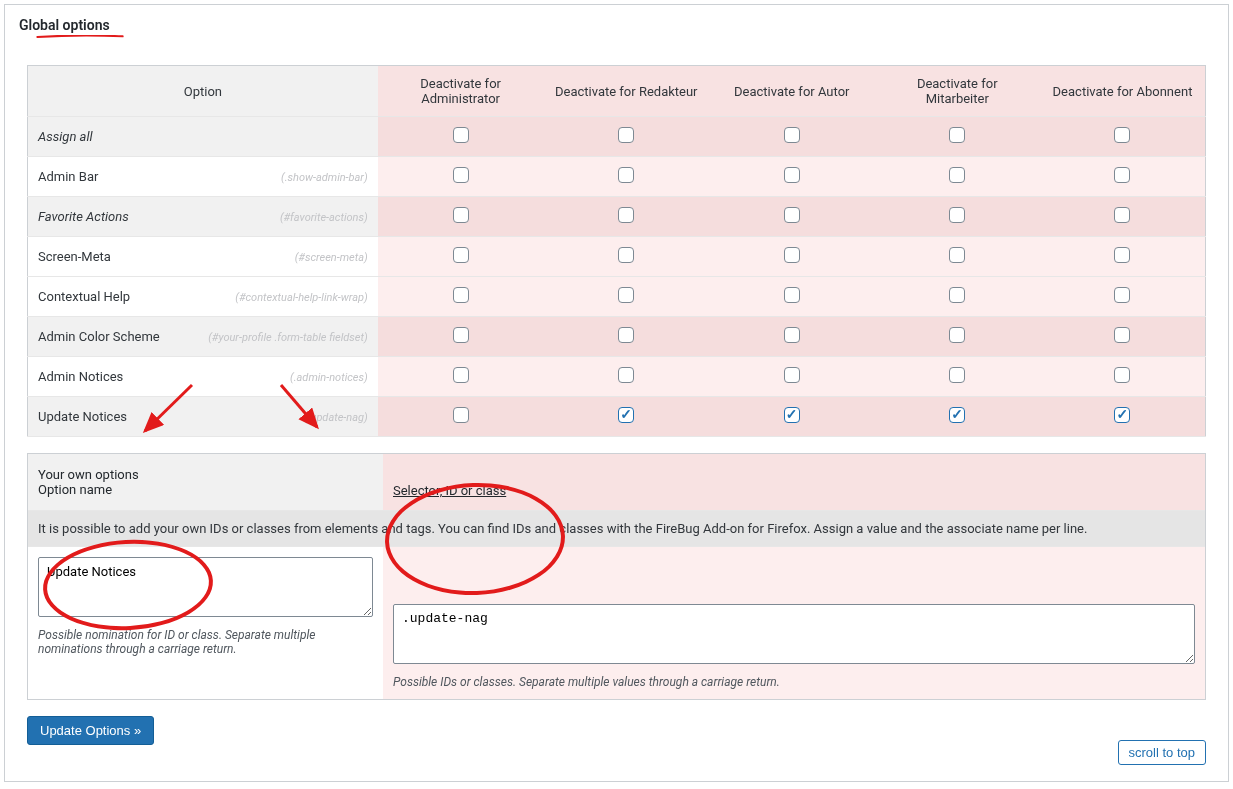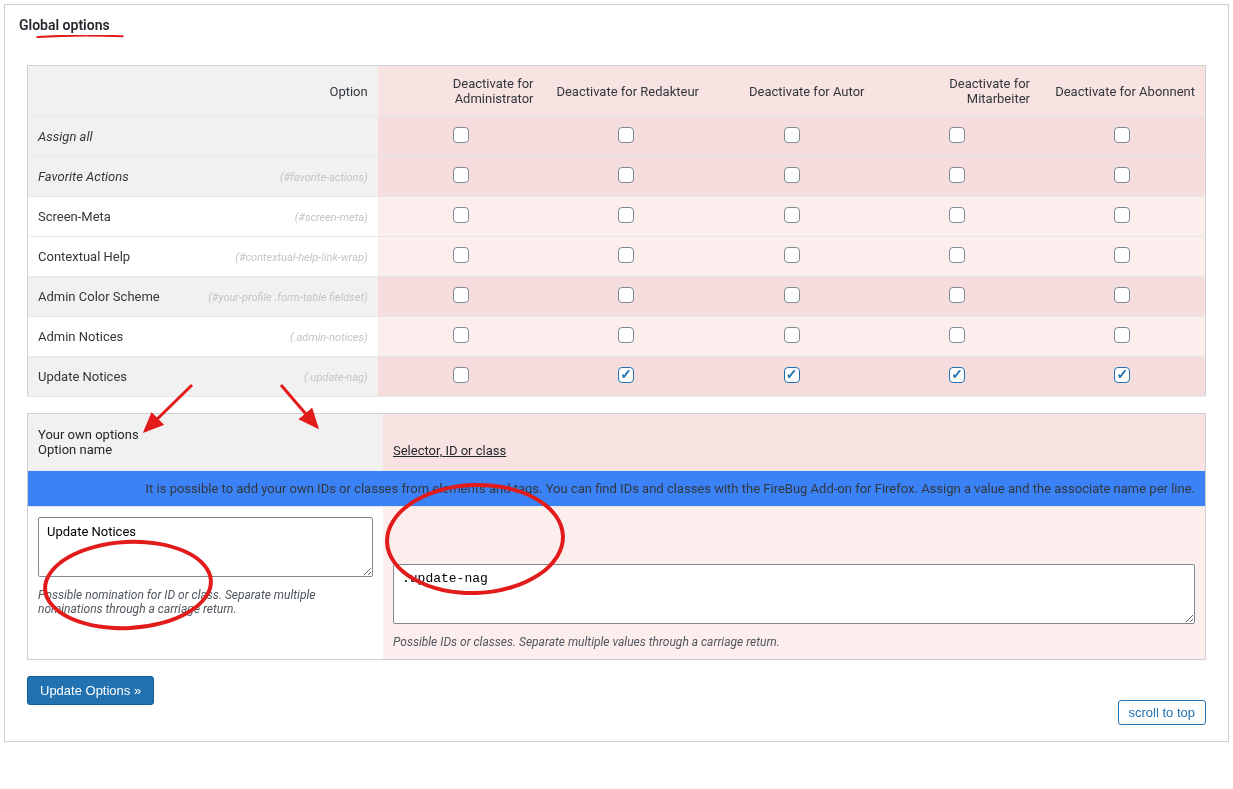--- a/index.html
+++ b/index.html
@@ -39,21 +39,21 @@
       border: 1px solid #ccd0d4;
       margin-top: 22px;
     }
     table.grid th, table.grid td {
       padding: 10px 10px;
       border-bottom: 1px solid #e7e7e7;
       vertical-align: middle;
     }
     table.grid thead th {
       font-weight: 400;
-      text-align: right;
+      text-align: center;
       color: #32373c;
       background: #f1f1f1;
     }
     table.grid thead th.role-col {
       background: #f8e2e2;
       width: 167px;
     }
     table.grid tbody tr.even td.opt-col { background: #f1f1f1; }
     table.grid tbody tr.odd  td.opt-col { background: #ffffff; }
     table.grid tbody tr.even td.role-col { background: #f5dddd; }
@@ -109,23 +109,22 @@
     }
     .own-head .col-b {
       flex: 1;
       padding: 12px 10px;
       background: #f8e2e2;
       text-decoration: underline;
     }
     .own-desc {
       padding: 10px;
       border-bottom: 1px solid #e7e7e7;
-      background: #3b82f6;
+      background: #e5e5e5;
       color: #32373c;
-      text-align: right;
     }
     .own-body {
       display: flex;
     }
     .own-body .col-a {
       width: 355px;
       padding: 10px;
     }
     .own-body .col-b {
       flex: 1;
@@ -203,20 +202,28 @@
           <th class="role-col">Deactivate for Administrator</th>
           <th class="role-col">Deactivate for Redakteur</th>
           <th class="role-col">Deactivate for Autor</th>
           <th class="role-col">Deactivate for Mitarbeiter</th>
           <th class="role-col">Deactivate for Abonnent</th>
         </tr>
       </thead>
       <tbody id="rows-body">
           <tr class="even">
             <td class="opt-col"><span class="opt-label italic">Assign all</span></td>
+            <td class="role-col"><input type="checkbox" style=""></td>
+            <td class="role-col"><input type="checkbox" style=""></td>
+            <td class="role-col"><input type="checkbox" style=""></td>
+            <td class="role-col"><input type="checkbox" style=""></td>
+            <td class="role-col"><input type="checkbox" style=""></td>
+          </tr>
+          <tr class="odd">
+            <td class="opt-col"><span class="opt-label">Admin Bar</span><span class="opt-slug">(.show-admin-bar)</span></td>
             <td class="role-col"><input type="checkbox" style=""></td>
             <td class="role-col"><input type="checkbox" style=""></td>
             <td class="role-col"><input type="checkbox" style=""></td>
             <td class="role-col"><input type="checkbox" style=""></td>
             <td class="role-col"><input type="checkbox" style=""></td>
           </tr>
           <tr class="even">
             <td class="opt-col"><span class="opt-label italic">Favorite Actions</span><span class="opt-slug">(#favorite-actions)</span></td>
             <td class="role-col"><input type="checkbox" style=""></td>
             <td class="role-col"><input type="checkbox" style=""></td>

